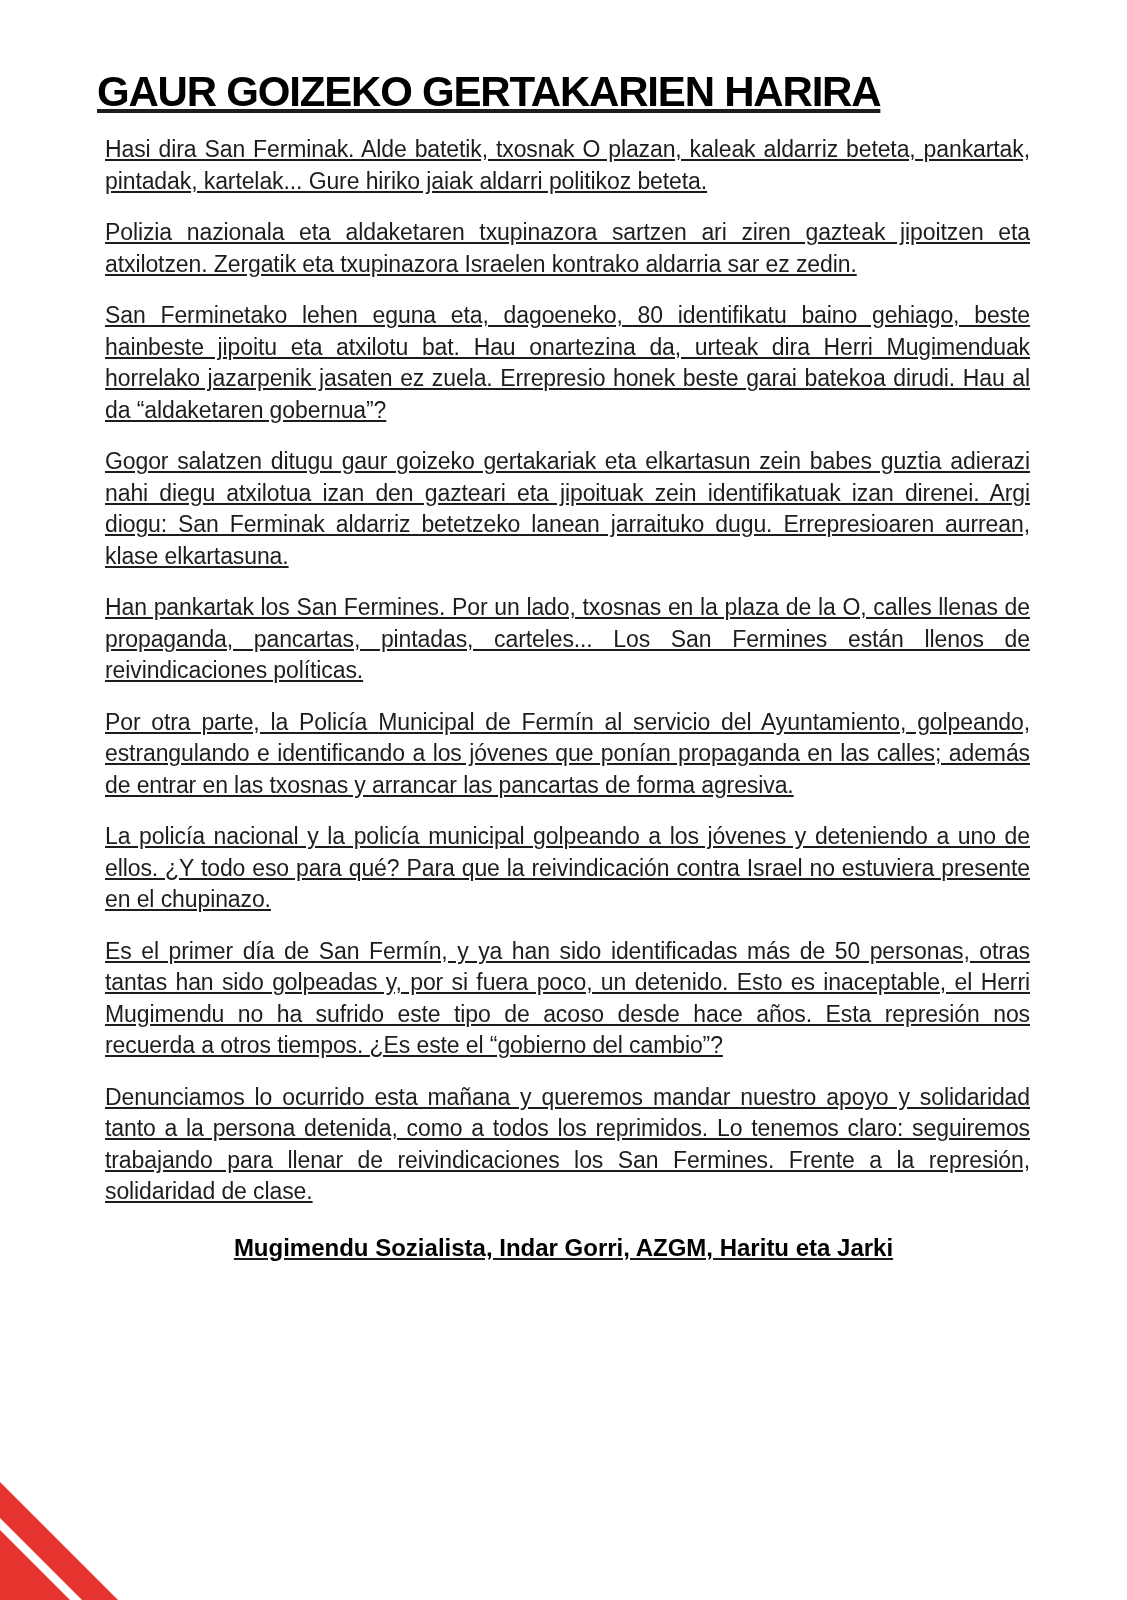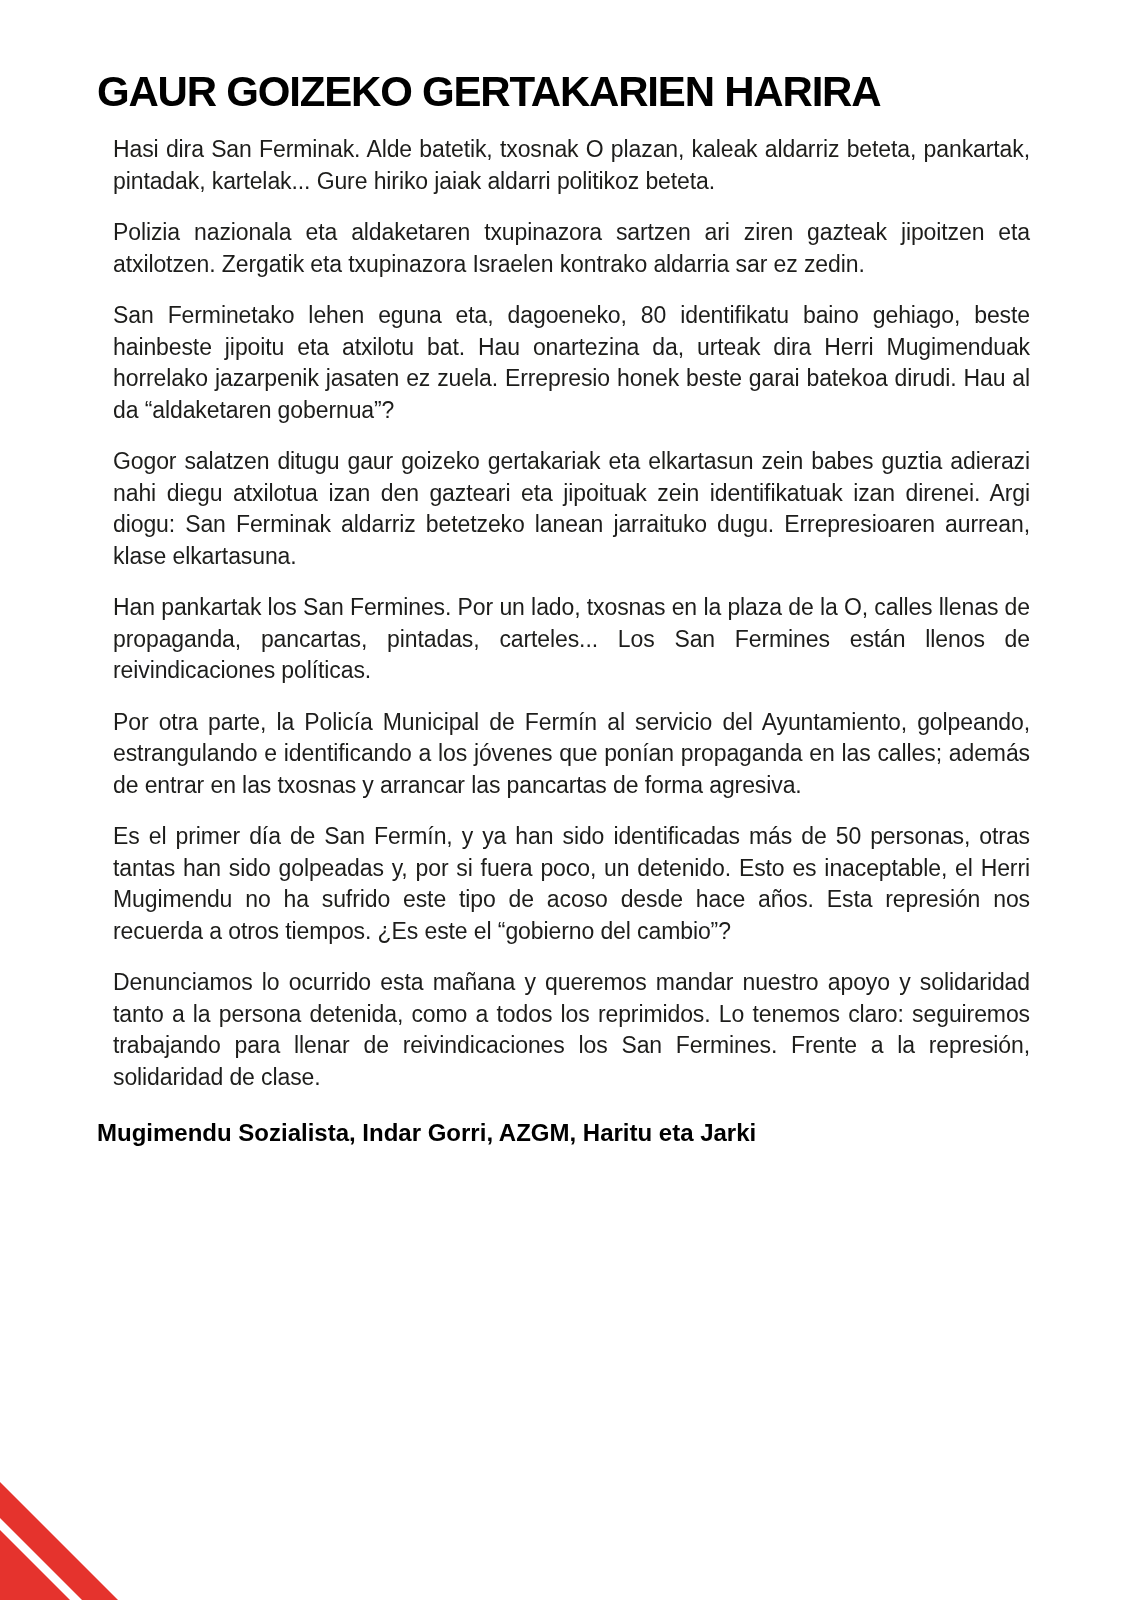--- a/index.html
+++ b/index.html
@@ -13,47 +13,48 @@
     position: relative;
     overflow: hidden;
     font-family: "Liberation Sans", sans-serif;
     color: #1d1d1b;
   }
   .content {
     position: absolute;
     top: 70px;
     left: 97px;
     right: 97px;
+    text-decoration: underline;
   }
   h1.section-title {
     margin: 0 0 20px 0;
     font-size: 42px;
     line-height: 1.05;
     font-weight: bold;
     letter-spacing: -1.2px;
     color: #000000;
     text-transform: uppercase;
     white-space: nowrap;
   }
   h1.second {
     margin-top: 32px;
   }
   p.body-par {
-    margin: 0 0 20px 16px;
+    margin: 0 0 20px 8px;
     font-size: 23px;
     line-height: 1.37;
     letter-spacing: -0.1px;
     text-align: justify;
     color: #1d1d1b;
   }
   .signature {
     margin-top: 26px;
     font-size: 24px;
     font-weight: bold;
-    text-align: left;
+    text-align: center;
     color: #000000;
   }
   .corner-decoration {
     position: absolute;
     left: 0;
     bottom: 0;
     width: 130px;
     height: 130px;
     pointer-events: none;
   }
@@ -66,20 +67,21 @@
   <h1 class="section-title">GAUR GOIZEKO GERTAKARIEN HARIRA</h1>
 
   <p class="body-par">Hasi dira San Ferminak. Alde batetik, txosnak O plazan, kaleak aldarriz beteta, pankartak, pintadak, kartelak... Gure hiriko jaiak aldarri politikoz beteta.</p>
   <p class="body-par">Polizia nazionala eta aldaketaren txupinazora sartzen ari ziren gazteak jipoitzen eta atxilotzen. Zergatik eta txupinazora Israelen kontrako aldarria sar ez zedin.</p>
   <p class="body-par">San Ferminetako lehen eguna eta, dagoeneko, 80 identifikatu baino gehiago, beste hainbeste jipoitu eta atxilotu bat. Hau onartezina da, urteak dira Herri Mugimenduak horrelako jazarpenik jasaten ez zuela. Errepresio honek beste garai batekoa dirudi. Hau al da “aldaketaren gobernua”?</p>
   <p class="body-par">Gogor salatzen ditugu gaur goizeko gertakariak eta elkartasun zein babes guztia adierazi nahi diegu atxilotua izan den gazteari eta jipoituak zein identifikatuak izan direnei. Argi diogu: San Ferminak aldarriz betetzeko lanean jarraituko dugu. Errepresioaren aurrean, klase elkartasuna.</p>
 
 
   <p class="body-par">Han pankartak los San Fermines. Por un lado, txosnas en la plaza de la O, calles llenas de propaganda, pancartas, pintadas, carteles... Los San Fermines están llenos de reivindicaciones políticas.</p>
   <p class="body-par">Por otra parte, la Policía Municipal de Fermín al servicio del Ayuntamiento, golpeando, estrangulando e identificando a los jóvenes que ponían propaganda en las calles; además de entrar en las txosnas y arrancar las pancartas de forma agresiva.</p>
+  <p class="body-par">La policía nacional y la policía municipal golpeando a los jóvenes y deteniendo a uno de ellos. ¿Y todo eso para qué? Para que la reivindicación contra Israel no estuviera presente en el chupinazo.</p>
   <p class="body-par">Es el primer día de San Fermín, y ya han sido identificadas más de 50 personas, otras tantas han sido golpeadas y, por si fuera poco, un detenido. Esto es inaceptable, el Herri Mugimendu no ha sufrido este tipo de acoso desde hace años. Esta represión nos recuerda a otros tiempos. ¿Es este el “gobierno del cambio”?</p>
   <p class="body-par">Denunciamos lo ocurrido esta mañana y queremos mandar nuestro apoyo y solidaridad tanto a la persona detenida, como a todos los reprimidos. Lo tenemos claro: seguiremos trabajando para llenar de reivindicaciones los San Fermines. Frente a la represión, solidaridad de clase.</p>
 
   <div class="signature">Mugimendu Sozialista, Indar Gorri, AZGM, Haritu eta Jarki</div>
 
 </div>
 
 <svg class="corner-decoration" viewBox="0 0 130 130" xmlns="http://www.w3.org/2000/svg" aria-hidden="true">
   <polygon points="0,12 118,130 82,130 0,48" fill="#e5332d"></polygon>
   <polygon points="0,60 70,130 0,130" fill="#e5332d"></polygon>

